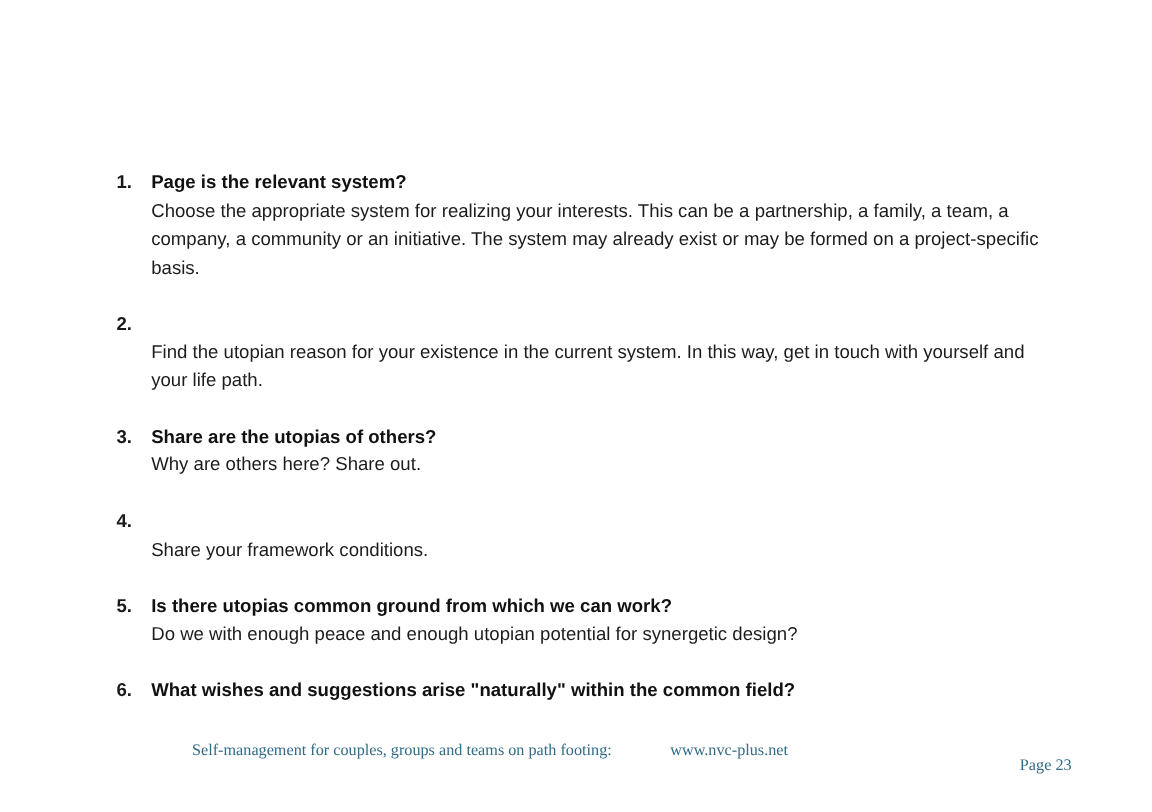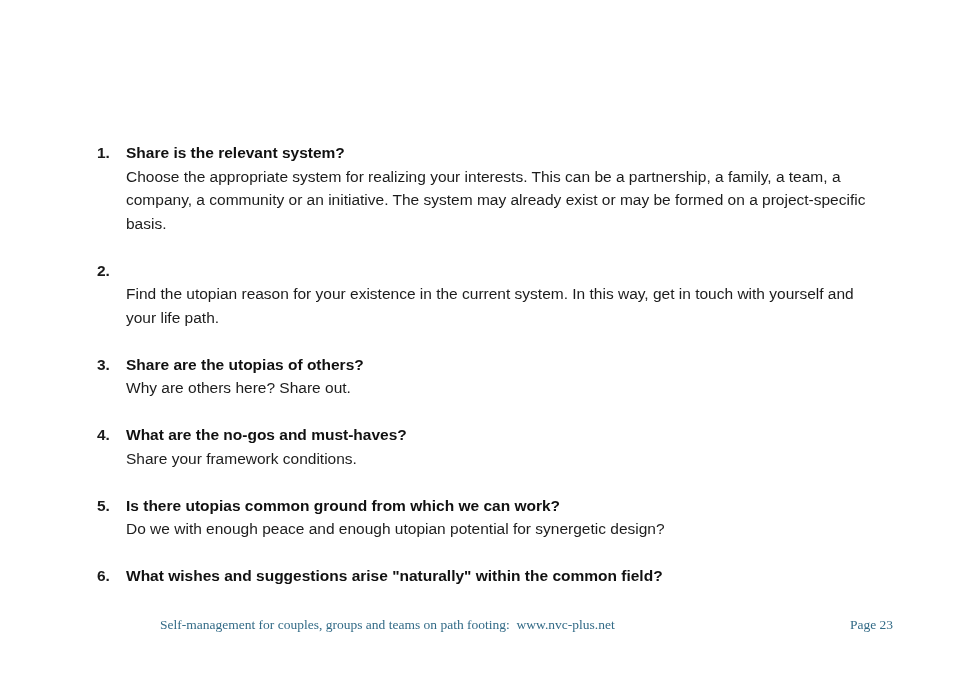--- a/index.html
+++ b/index.html
@@ -59,38 +59,39 @@
     white-space: pre-wrap;
   }
   .footer-left {
     position: absolute;
     left: 160px;
     top: 0;
   }
   .footer-url {
     color: #336b87;
     text-decoration: none;
+    margin-left: 42px;
   }
   .footer-right {
     position: absolute;
     right: 67px;
-    top: 0;
+    top: 13px;
   }
 </style>
 </head>
 <body>
 
 <div class="page">
 
   <div class="content">
 
     <div class="list-item">
       <span class="item-number">1.</span>
       <span class="item-text">
-        <span class="item-question">Share is the relevant system?</span><br>
+        <span class="item-question">Page is the relevant system?</span><br>
         <span class="item-body">Choose the appropriate system for realizing your interests. This can be a partnership, a family, a team, a company, a community or an initiative. The system may already exist or may be formed on a project-specific basis.</span>
       </span>
     </div>
 
     <div class="list-item">
       <span class="item-number">2.</span>
       <span class="item-text">
         <br>
         <span class="item-body">Find the utopian reason for your existence in the current system. In this way, get in touch with yourself and your life path.</span>
       </span>
@@ -100,21 +101,21 @@
       <span class="item-number">3.</span>
       <span class="item-text">
         <span class="item-question">Share are the utopias of others?</span><br>
         <span class="item-body">Why are others here? Share out.</span>
       </span>
     </div>
 
     <div class="list-item">
       <span class="item-number">4.</span>
       <span class="item-text">
-        <span class="item-question">What are the no-gos and must-haves?</span><br>
+        <br>
         <span class="item-body">Share your framework conditions.</span>
       </span>
     </div>
 
     <div class="list-item">
       <span class="item-number">5.</span>
       <span class="item-text">
         <span class="item-question">Is there utopias common ground from which we can work?</span><br>
         <span class="item-body">Do we with enough peace and enough utopian potential for synergetic design?</span>
       </span>

